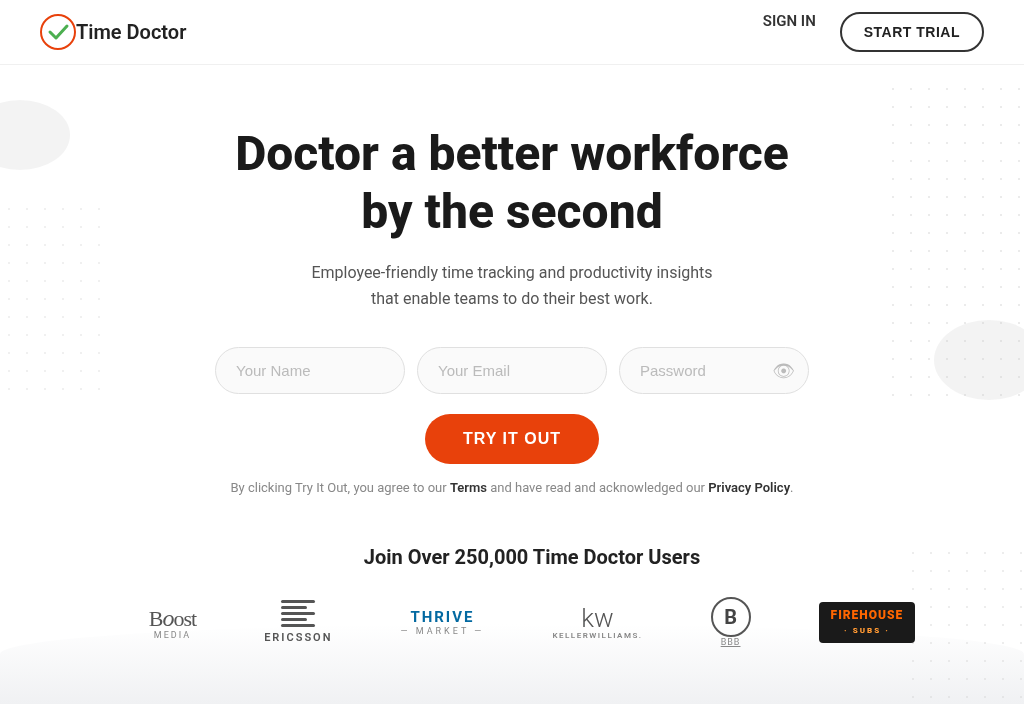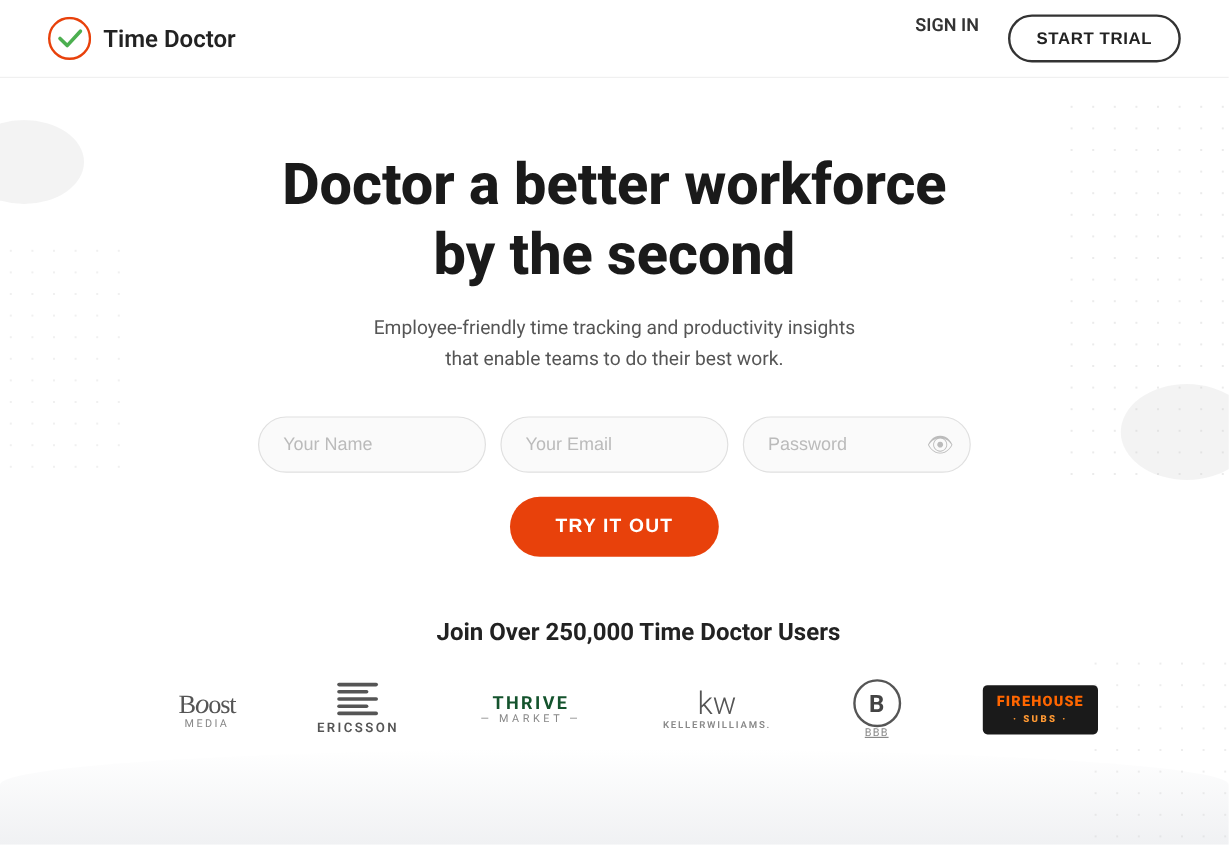--- a/index.html
+++ b/index.html
@@ -85,21 +85,20 @@
       align-items: center;
       justify-content: space-between;
       padding: 12px 40px;
       border-bottom: 1px solid #f0f0f0;
       position: relative;
       z-index: 10;
     }
     .logo-area {
       display: flex;
       align-items: center;
-      gap: 10px;
     }
     .logo-icon {
       width: 36px;
       height: 36px;
     }
     .logo-text {
       font-size: 20px;
       font-weight: 600;
       color: #222;
     }
@@ -279,21 +278,21 @@
     .ericsson-text {
       font-size: 11px;
       font-weight: 600;
       letter-spacing: 2px;
       color: #555;
     }
     .logo-thrive {
       font-size: 15px;
       font-weight: 700;
       letter-spacing: 2px;
-      color: #14532d;
+      color: #0369a1;
       text-align: left;
     }
     .logo-thrive-sub {
       font-size: 9px;
       letter-spacing: 3px;
       color: #888;
     }
     .logo-kw {
       text-align: center;
     }
@@ -378,20 +377,23 @@
     <input type="text" class="form-input" placeholder="Your Name" style="">
     <input type="email" class="form-input" placeholder="Your Email" style="">
     <div class="password-wrapper">
       <input type="password" class="form-input" placeholder="Password" style="">
       <span class="eye-icon">👁</span>
     </div>
   </div>
 
   <button class="try-btn">TRY IT OUT</button>
 
+  <p class="terms-text">
+    <span>By clicking Try It Out, you agree to our </span><a href="#">Terms</a><span> and have read and acknowledged our </span><a href="#">Privacy Policy</a><span>.</span>
+  </p>
 
   <div class="logos-section">
     <h2 class="logos-title">Join Over 250,000 Time Doctor Users</h2>
     <div class="logos-row">
 
       <div class="logo-item">
         <div class="logo-boost">B<span style="font-style:italic;font-size:24px;">o</span>ost</div>
         <div class="logo-boost-sub">MEDIA</div>
       </div>
 

